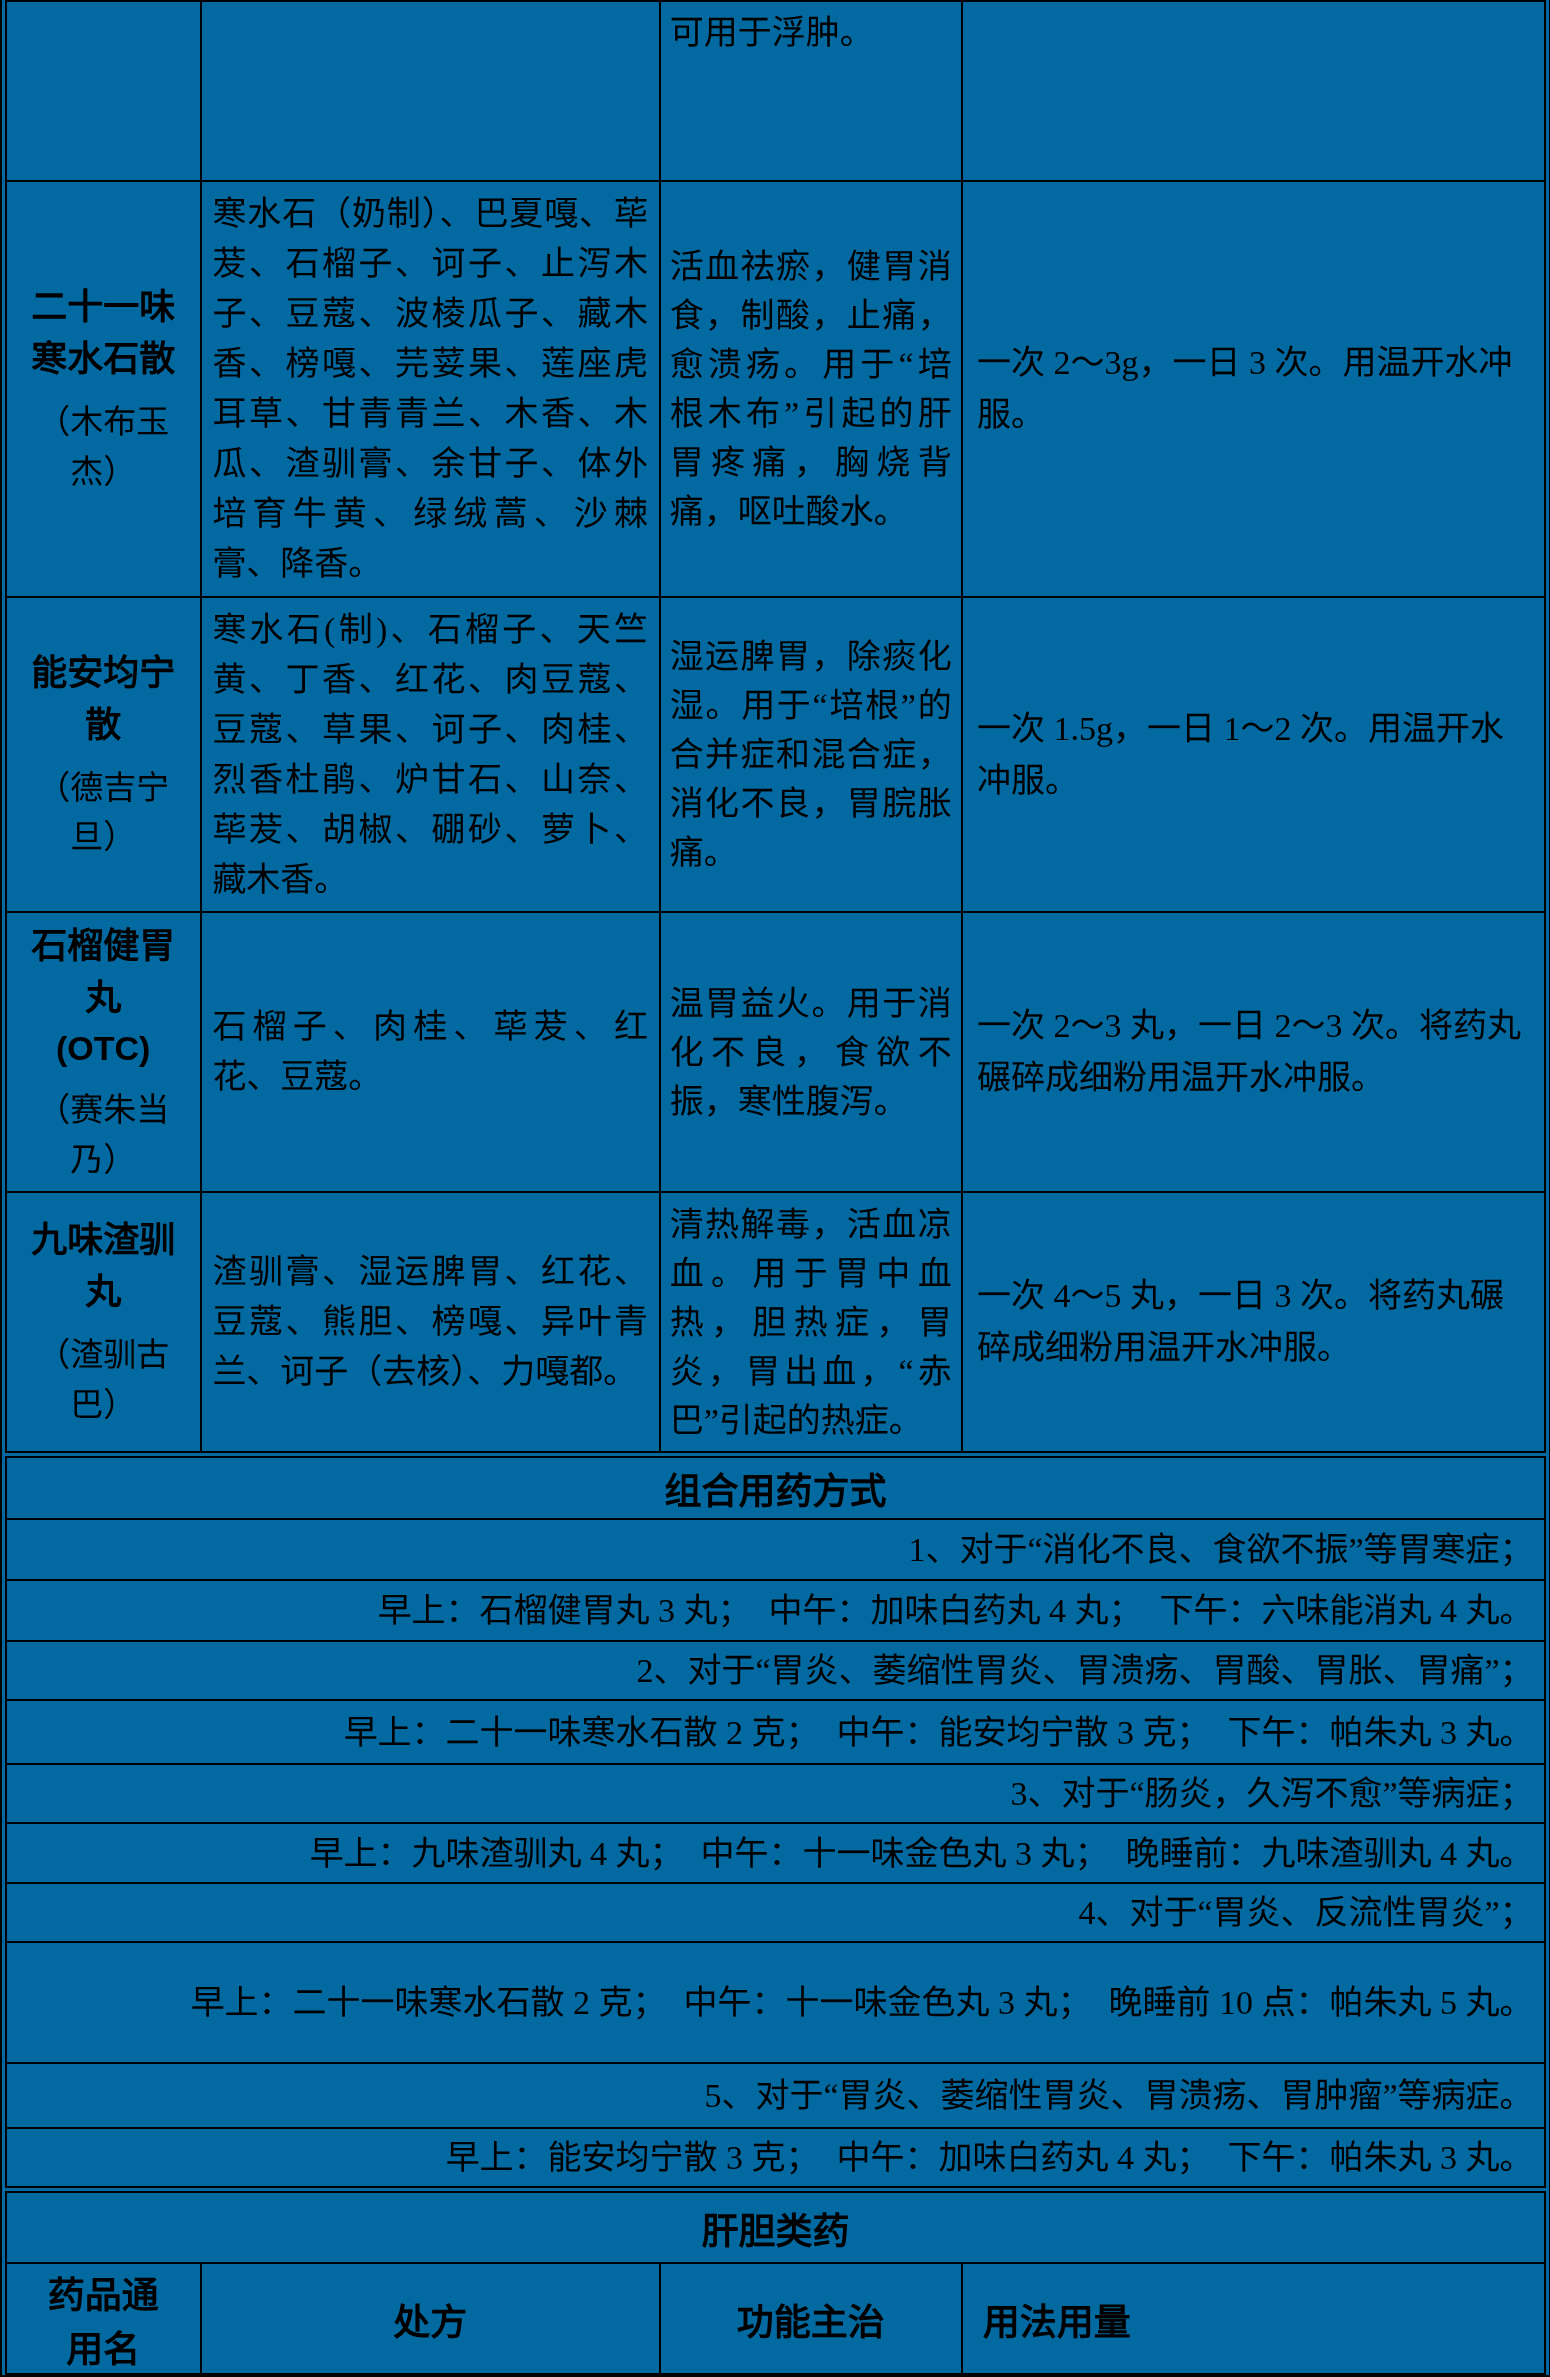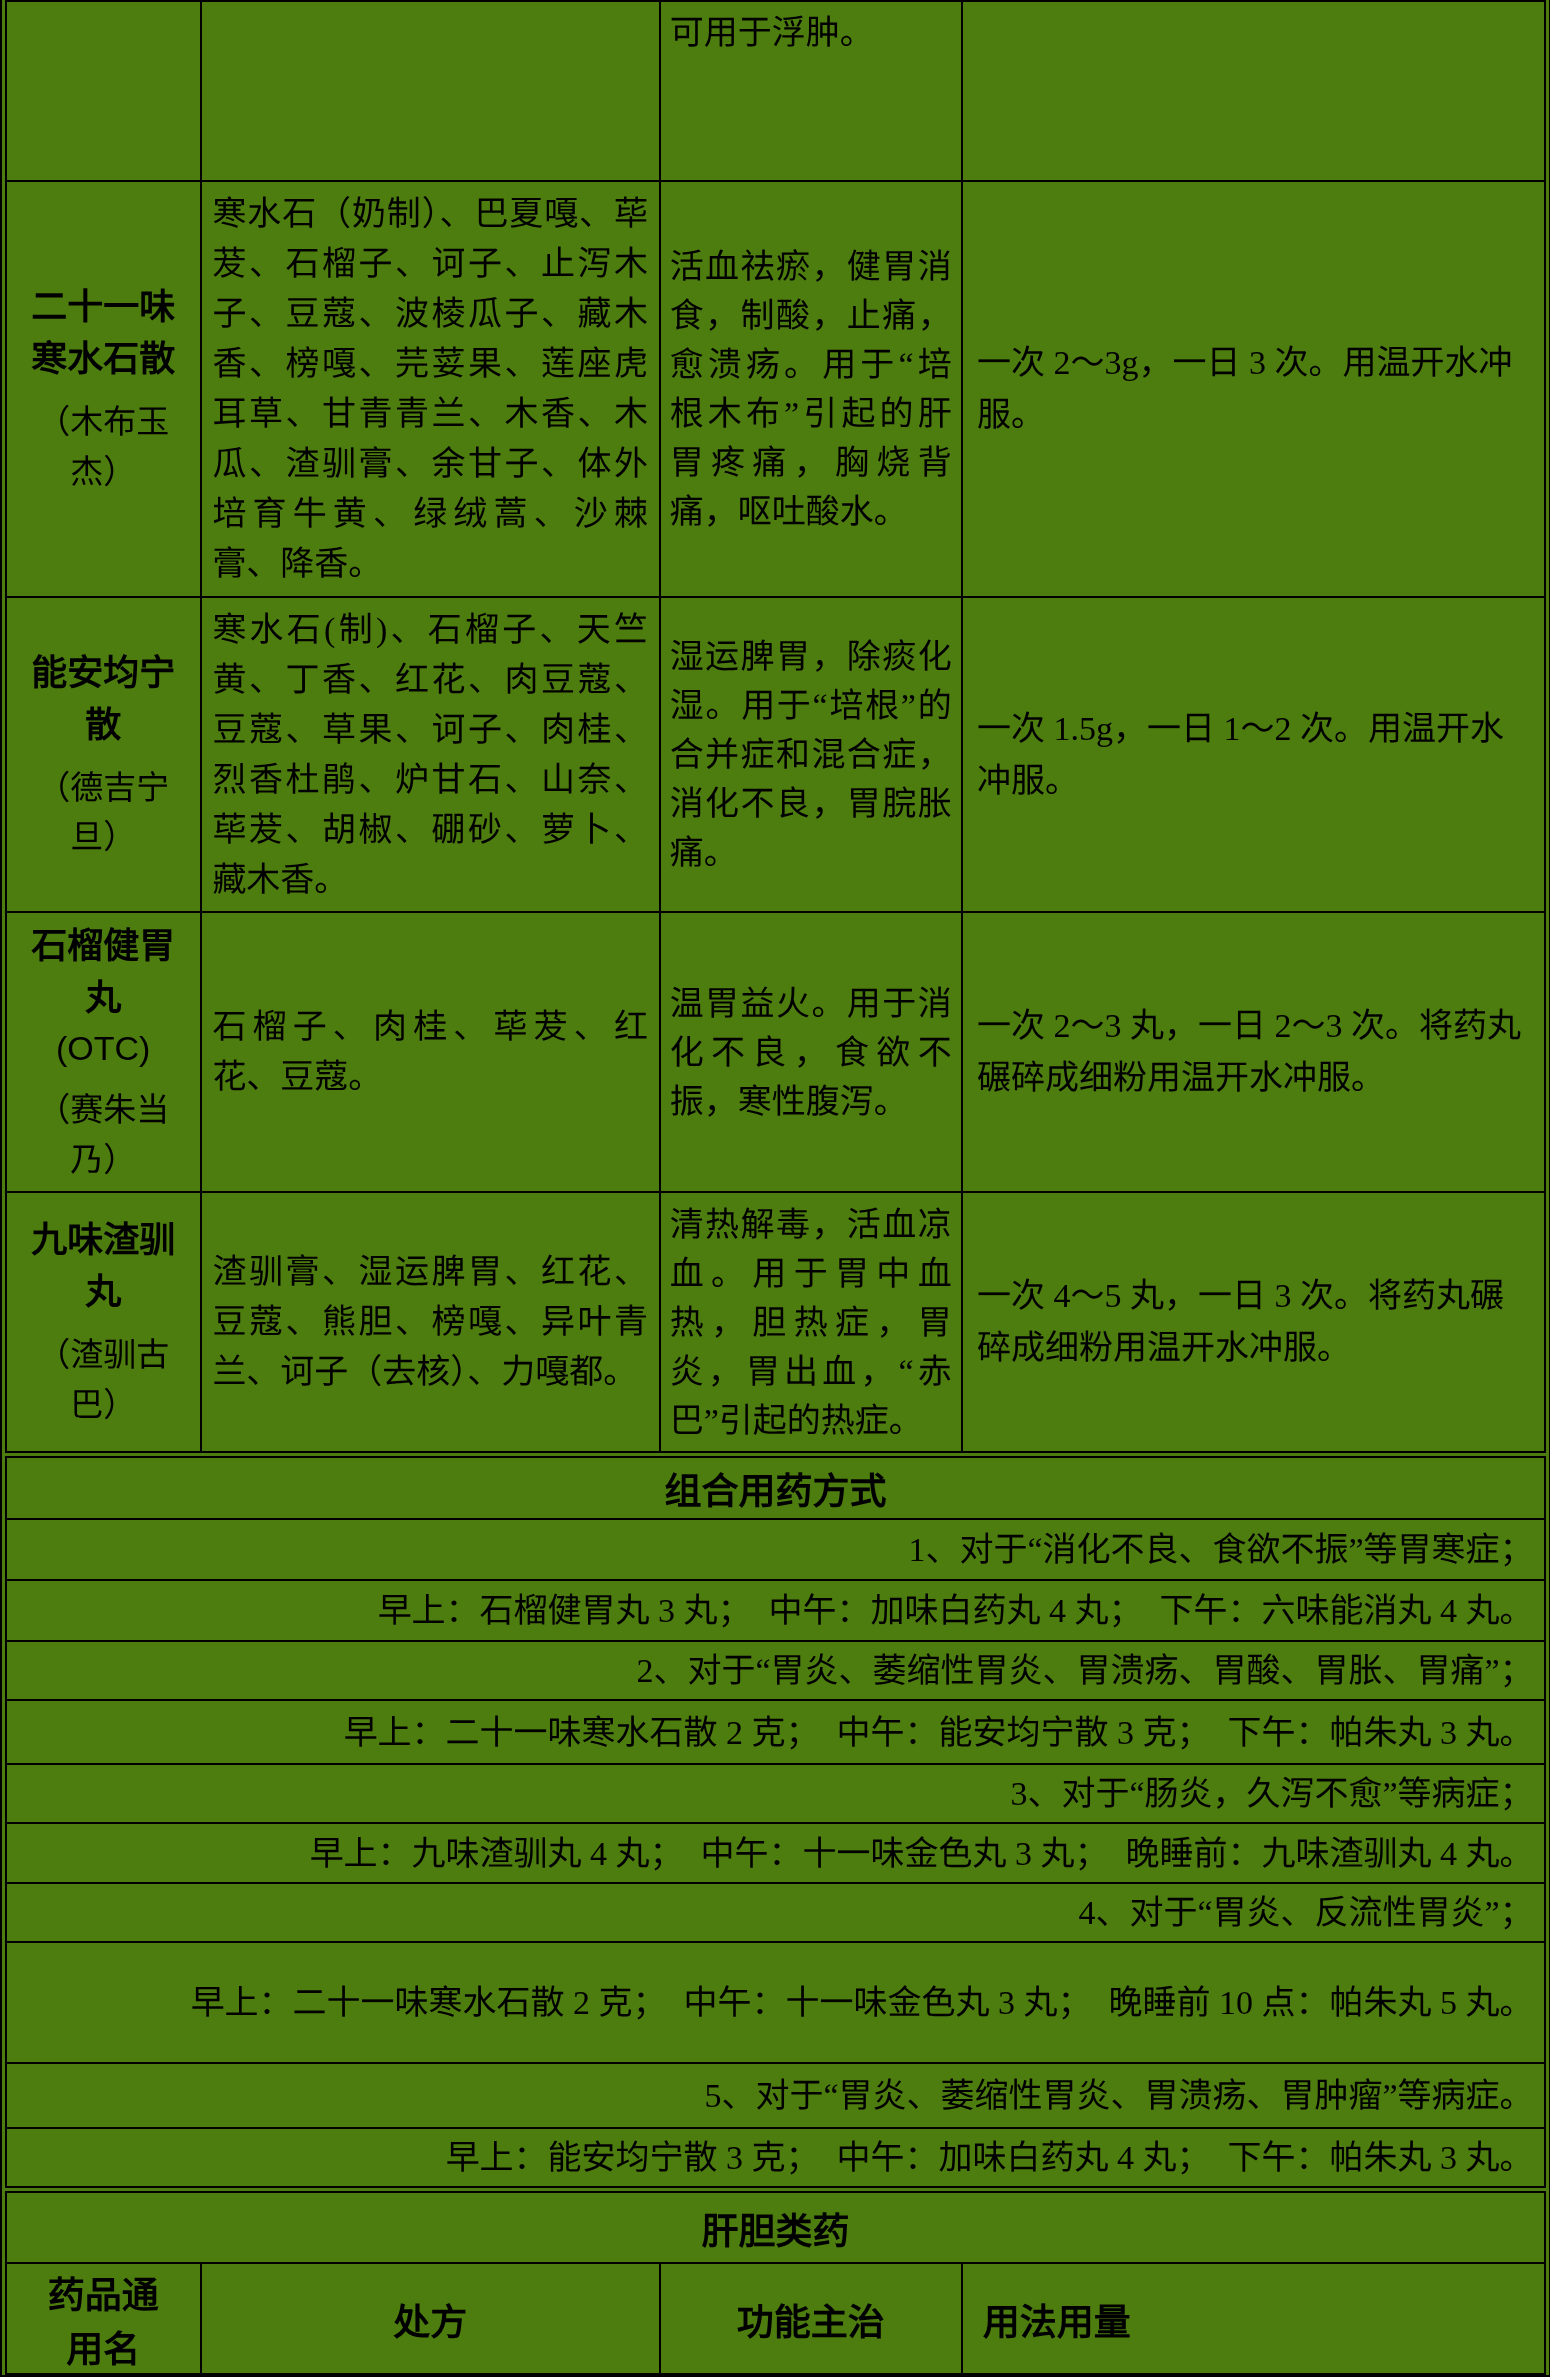--- a/index.html
+++ b/index.html
@@ -9,21 +9,21 @@
     background: #ffffff;
   }
   body {
     width: 1551px;
     font-family: "Liberation Serif", "DejaVu Serif", serif;
     color: #000;
   }
   .page {
     width: 1551px;
     height: 2377px;
-    background: #4d7c0f;
+    background: #0369a1;
     box-sizing: border-box;
     overflow: hidden;
   }
   
   .table-frame {
     box-sizing: border-box;
     height: 100%;
     border-left: 2.7px solid #000;
     border-right: 2.7px solid #000;
     border-bottom: 2.7px solid #000;
@@ -47,21 +47,21 @@
     padding: 0 10.7px;
   }
   .drug-name {
     font-family: "Liberation Sans", "DejaVu Sans", sans-serif;
     font-weight: 700;
     font-size: 36px;
     line-height: 1.45;
   }
   .drug-otc {
     font-family: "Liberation Sans", "DejaVu Sans", sans-serif;
-    font-weight: 400;
+    font-weight: 700;
     font-size: 34px;
     line-height: 1.45;
   }
   .drug-alt {
     font-weight: 400;
     font-size: 33px;
     line-height: 1.5;
     margin-top: 13px;
   }
   td.c-presc {

